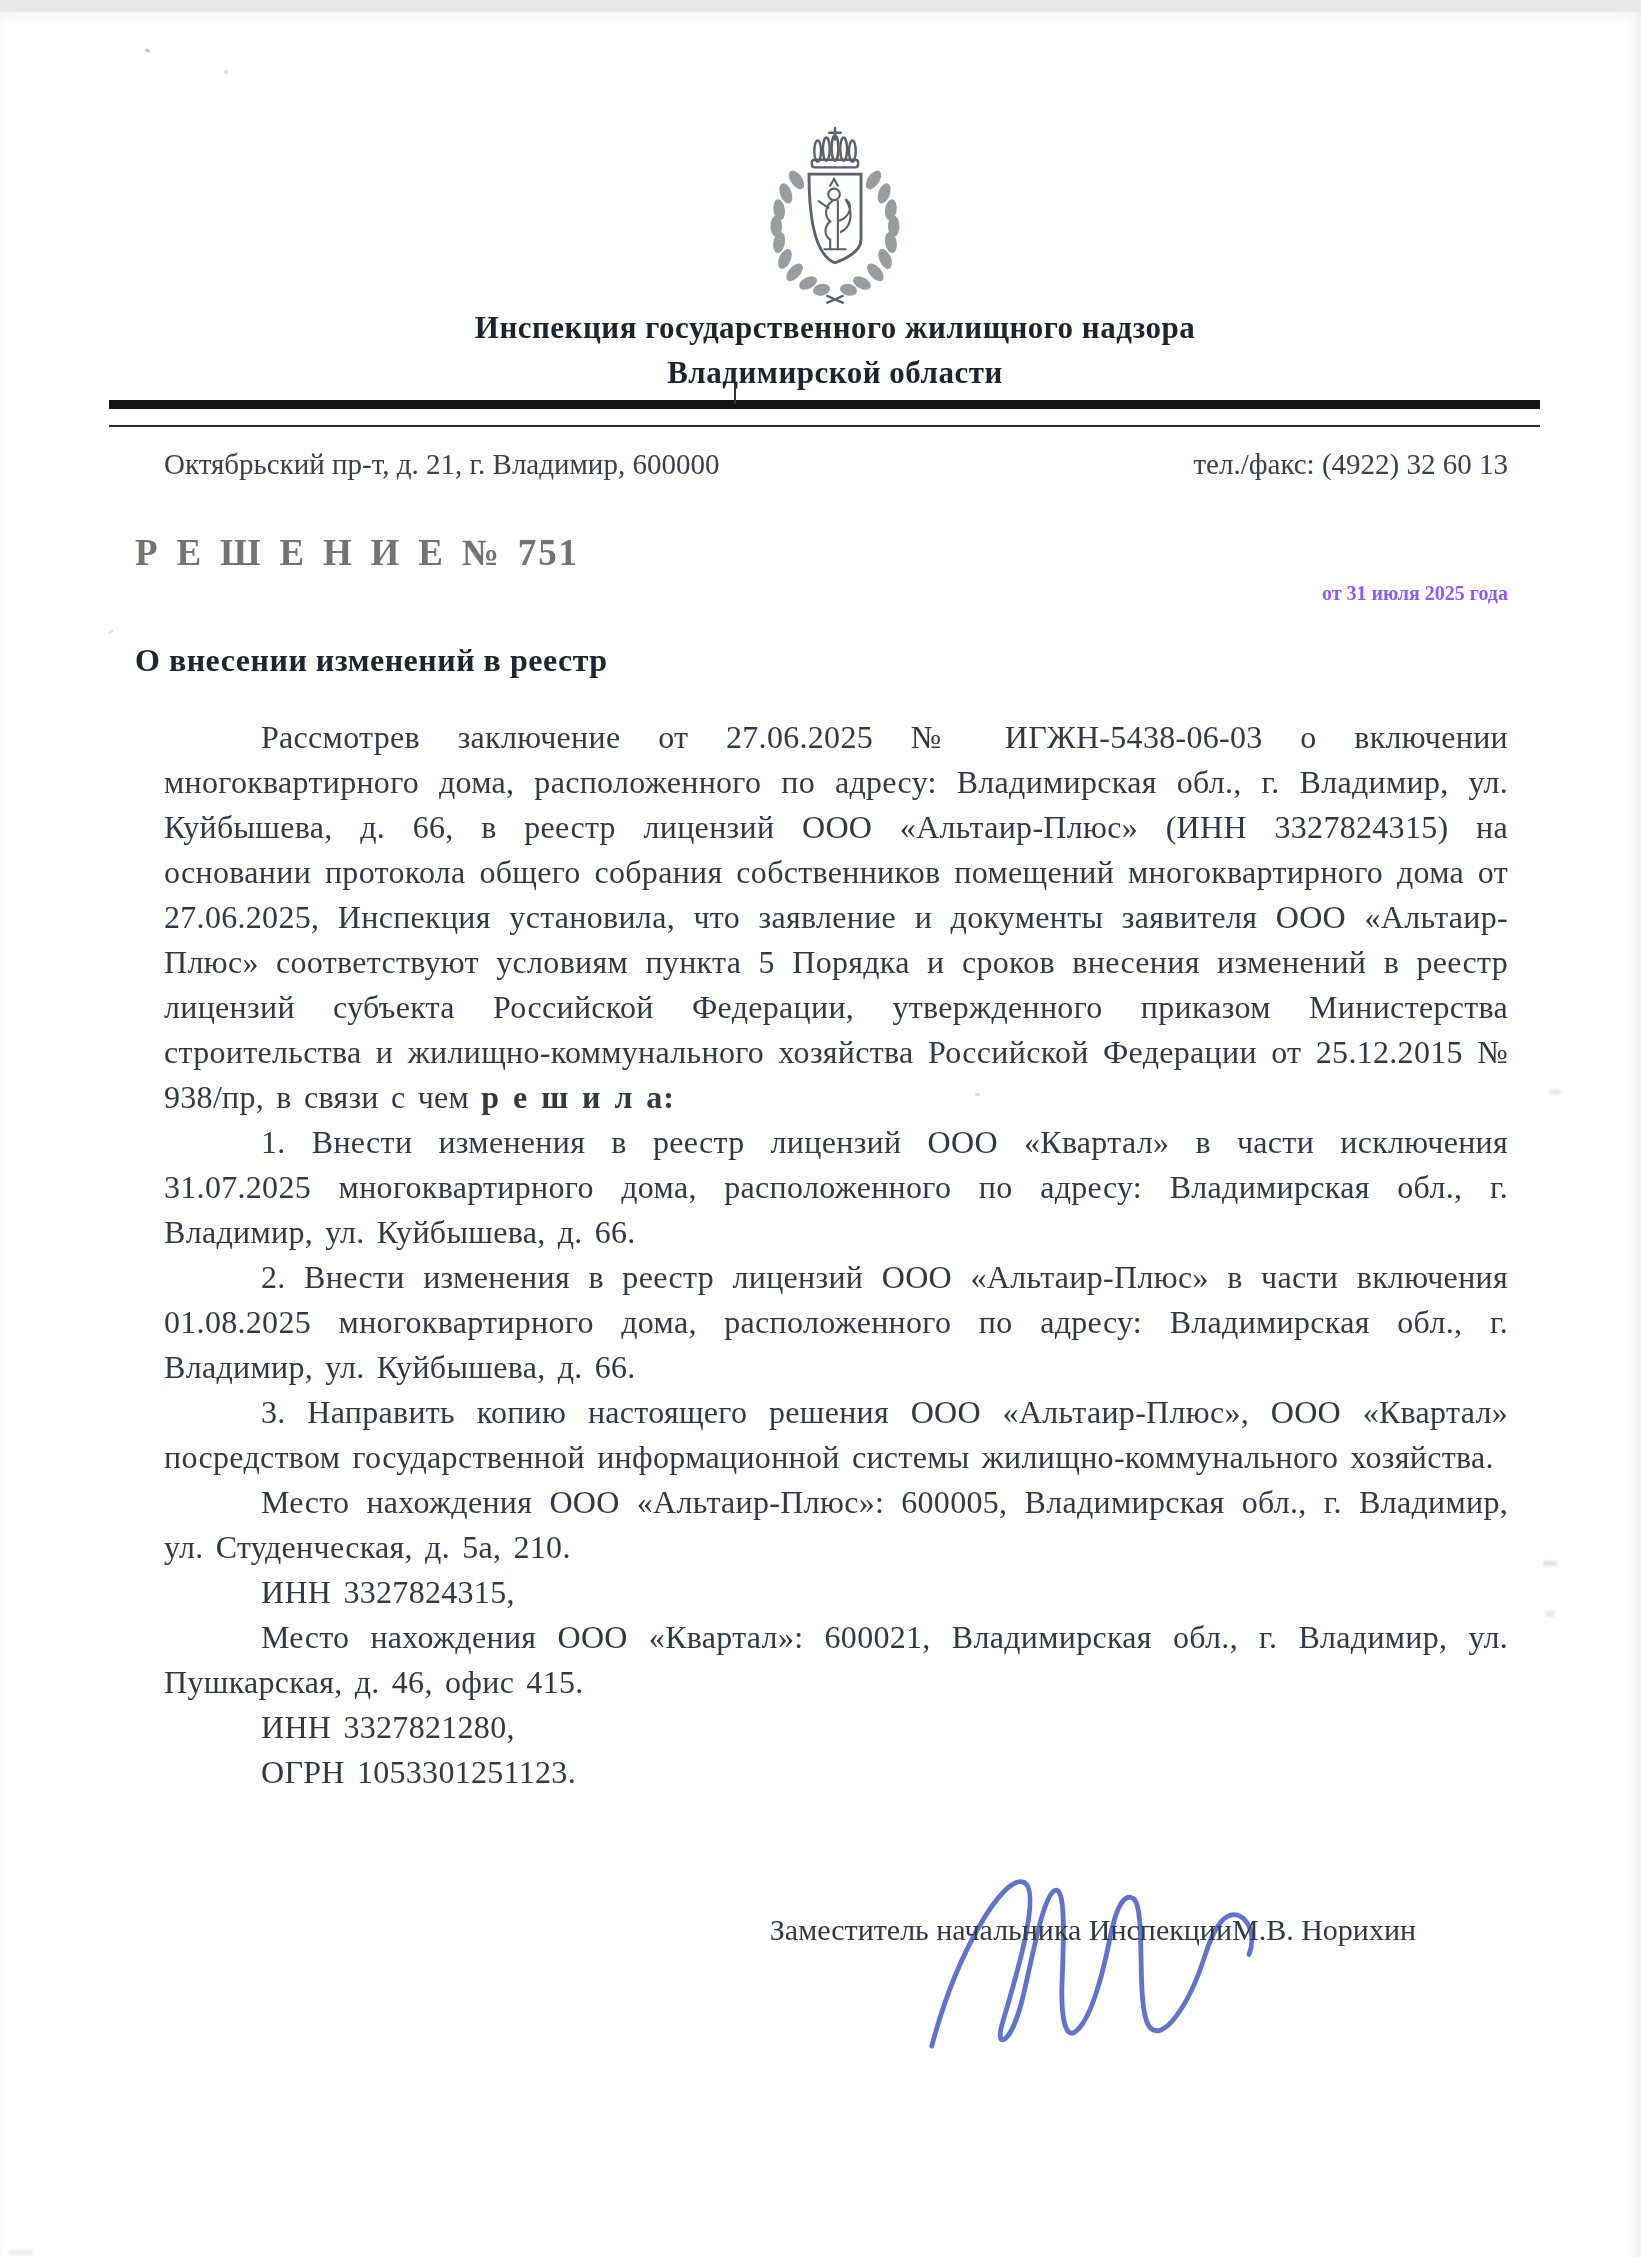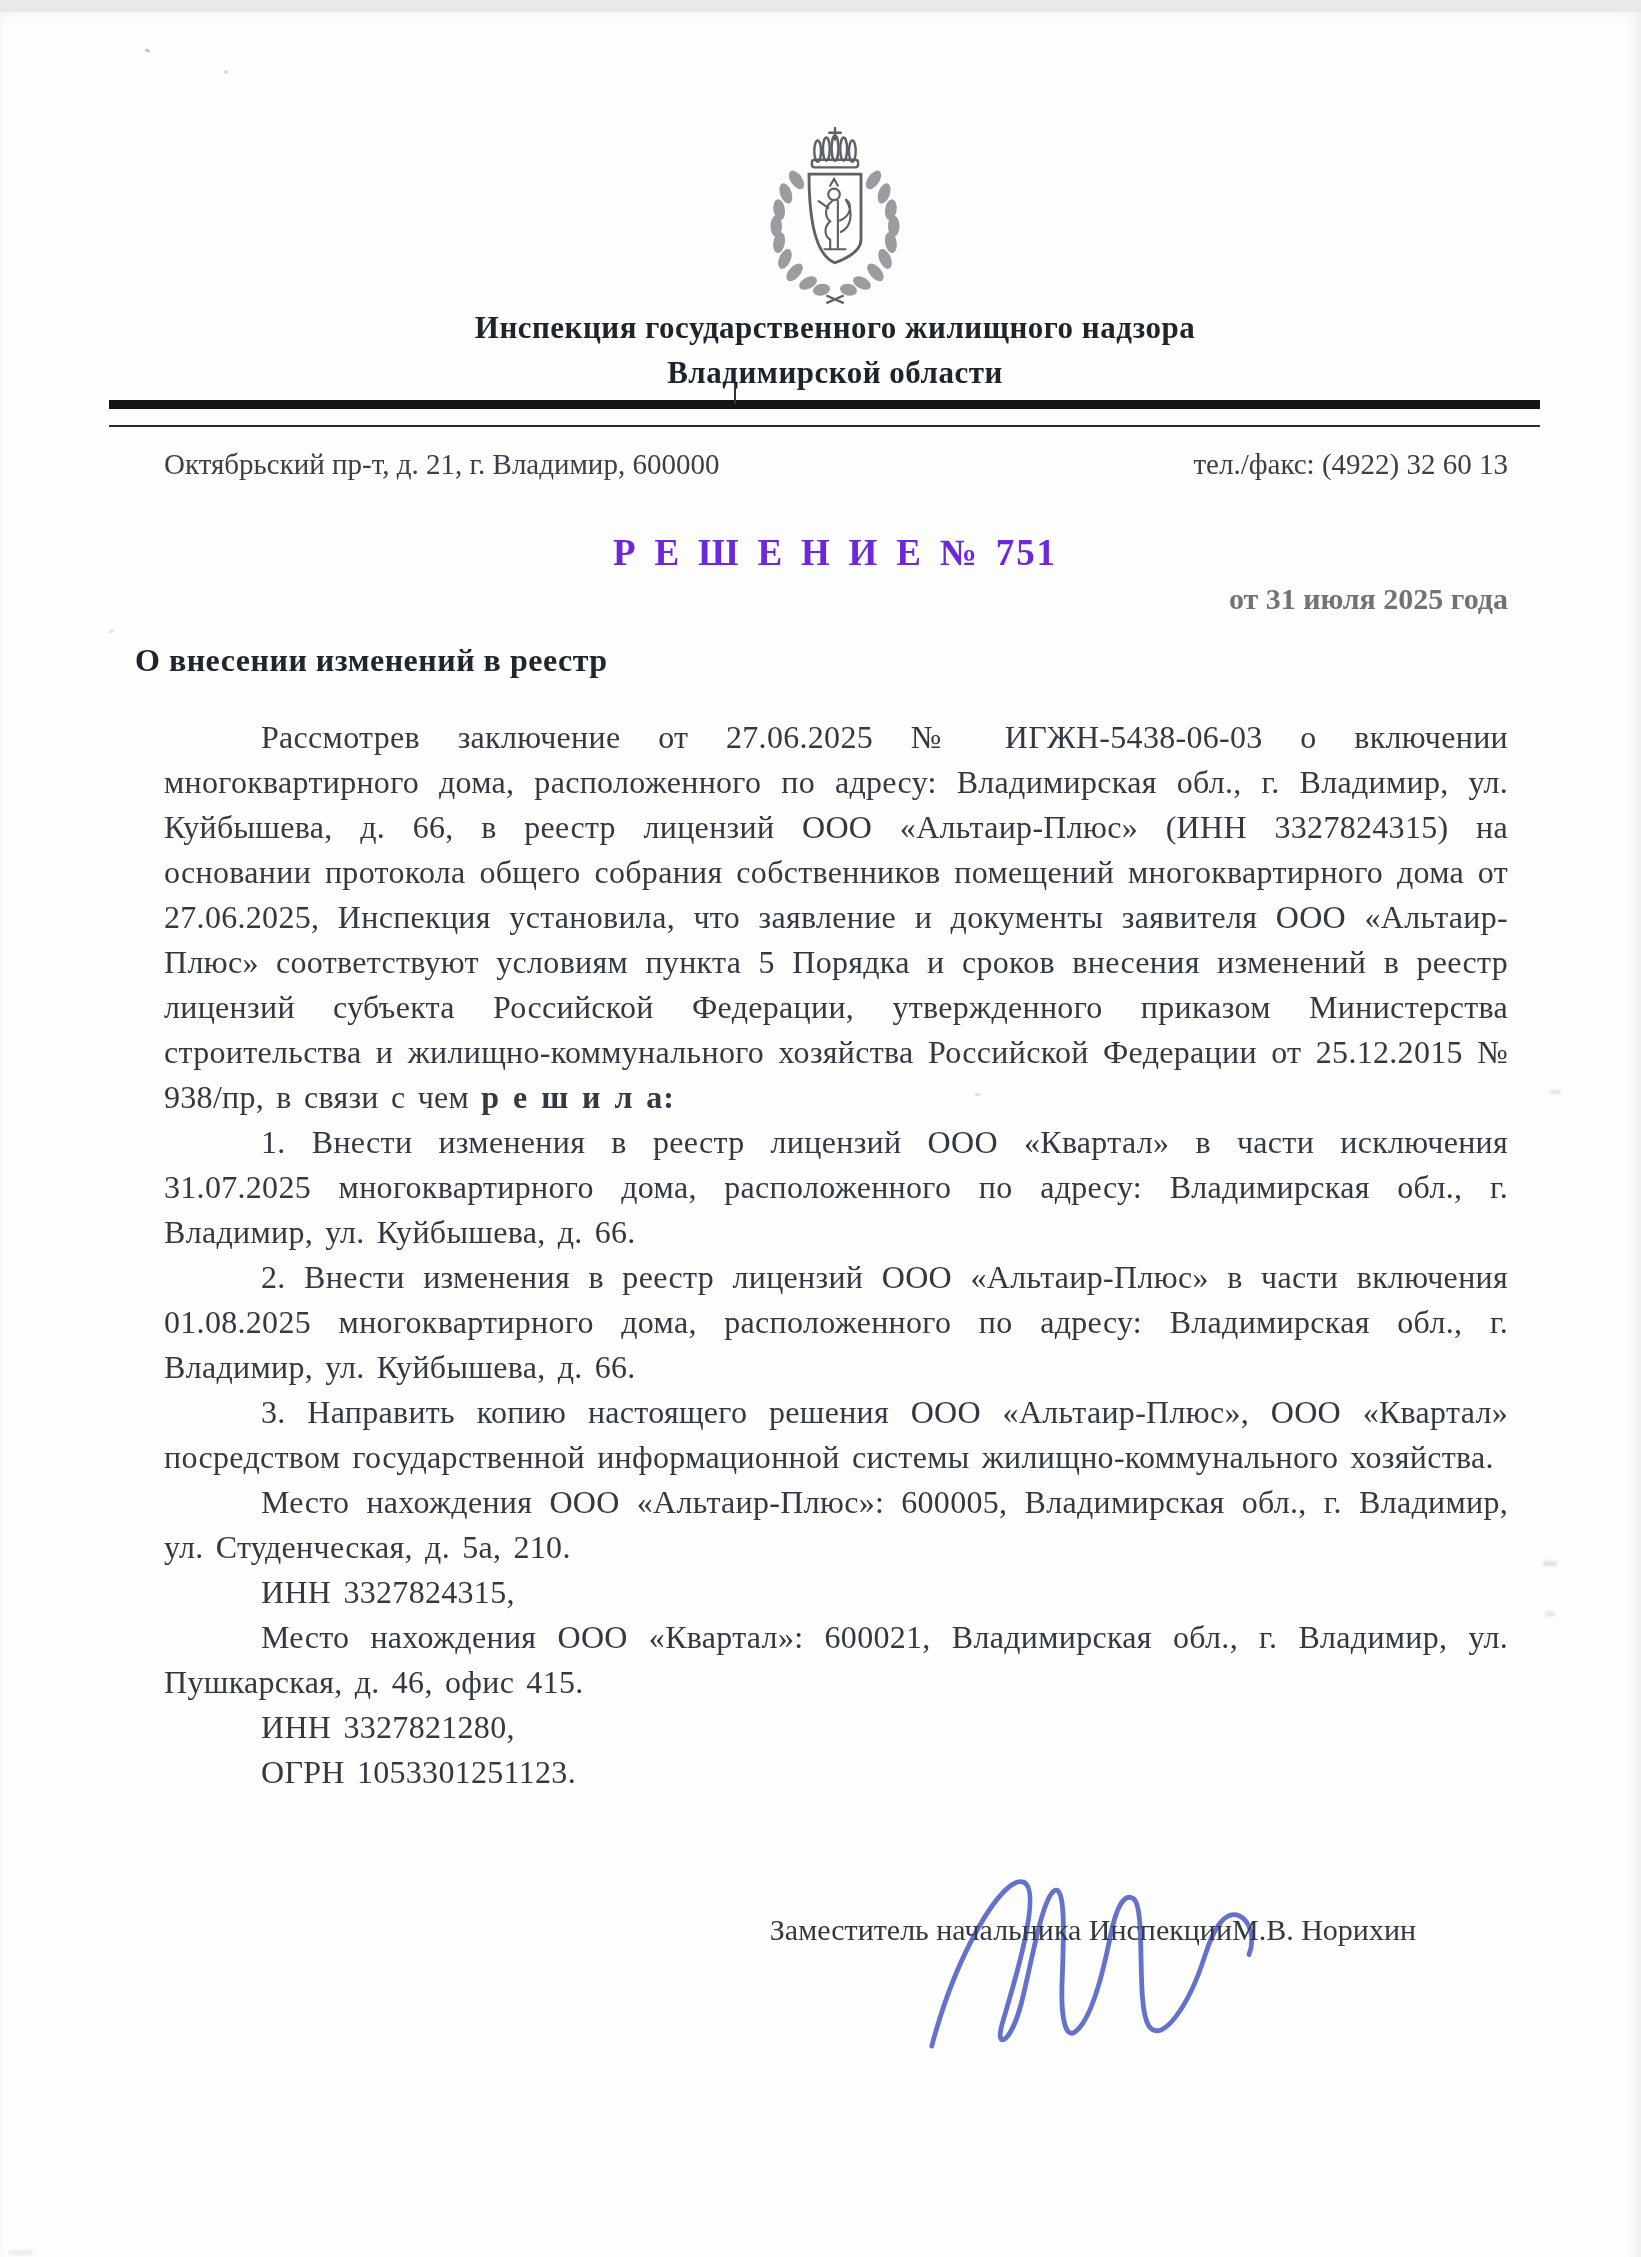--- a/index.html
+++ b/index.html
@@ -18,24 +18,24 @@
   .emblem{top:114px;}
   .emblem svg{display:inline-block;}
   .org-line{font-weight:bold;color:#1e242c;font-size:31px;line-height:41px;letter-spacing:0.5px;}
   .org1{top:295px;}
   .org2{top:340px;}
   .rule{top:388px;left:109px;width:1431px;height:16.4px;
         border-top:9.7px solid #141414;border-bottom:2.9px solid #2c2c2c;}
   .rule-tick{top:373px;left:734px;width:1.9px;height:19.3px;background:#333;}
   .addr-row{top:436px;left:164px;width:1344px;display:flex;justify-content:space-between;
             font-size:29px;color:#39404a;gap:8px;}
-  .doc-title{top:519px;left:135px;width:1400px;text-align:center;
-             font-size:37px;font-weight:bold;color:#6d28d9;letter-spacing:1.9px;word-spacing:5.8px;}
+  .doc-title{top:519px;left:135px;width:1400px;
+             font-size:37px;font-weight:bold;color:#737373;letter-spacing:1.9px;word-spacing:5.8px;}
   .doc-date{top:570px;left:164px;width:1344px;text-align:right;
-            font-size:30px;font-weight:bold;color:#737373;}
+            font-size:20px;font-weight:bold;color:#8b5cf6;}
   .doc-subject{top:630px;left:135px;width:1400px;
                font-size:32px;font-weight:bold;color:#20262e;letter-spacing:0.5px;}
   .body-text{top:703px;left:164px;width:1344px;
              font-size:32px;line-height:45px;text-align:justify;
              letter-spacing:0.3px;word-spacing:3.9px;}
   .body-text p{margin:0;text-indent:97px;}
   .body-text p.plain{text-align:left;}
   .bold-spaced{font-weight:bold;letter-spacing:1px;}
   .sig-row{top:1901px;left:164px;width:1344px;display:flex;justify-content:flex-end;
            font-size:30px;color:#323943;}

